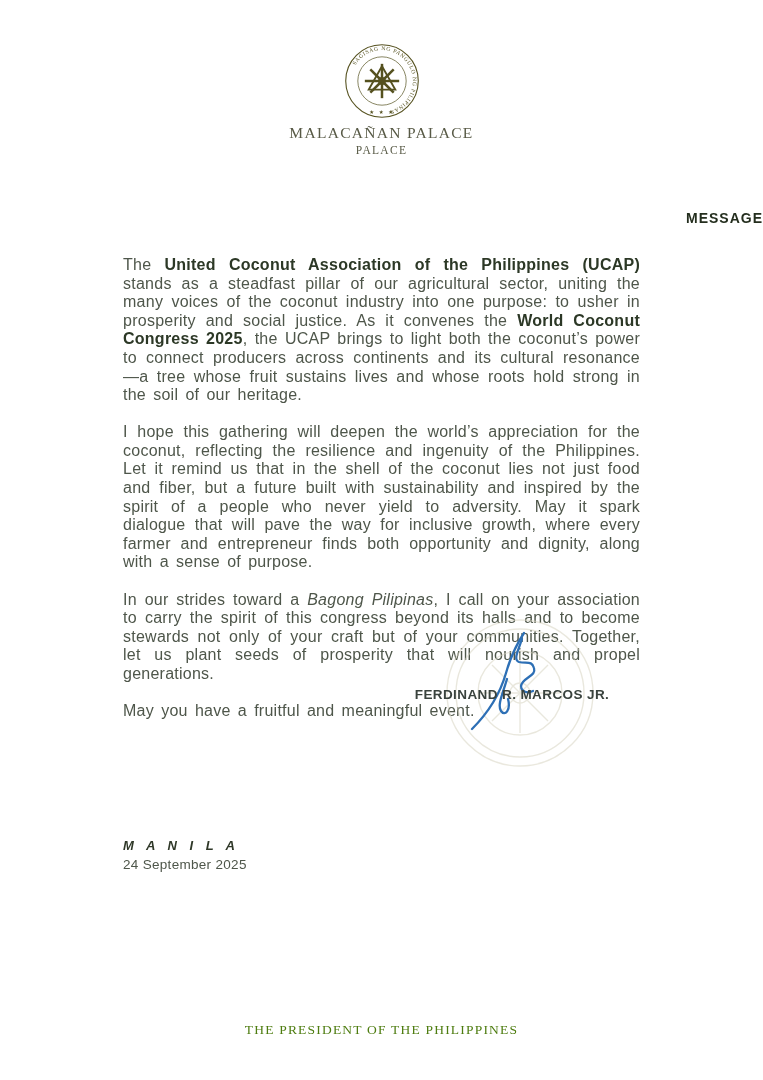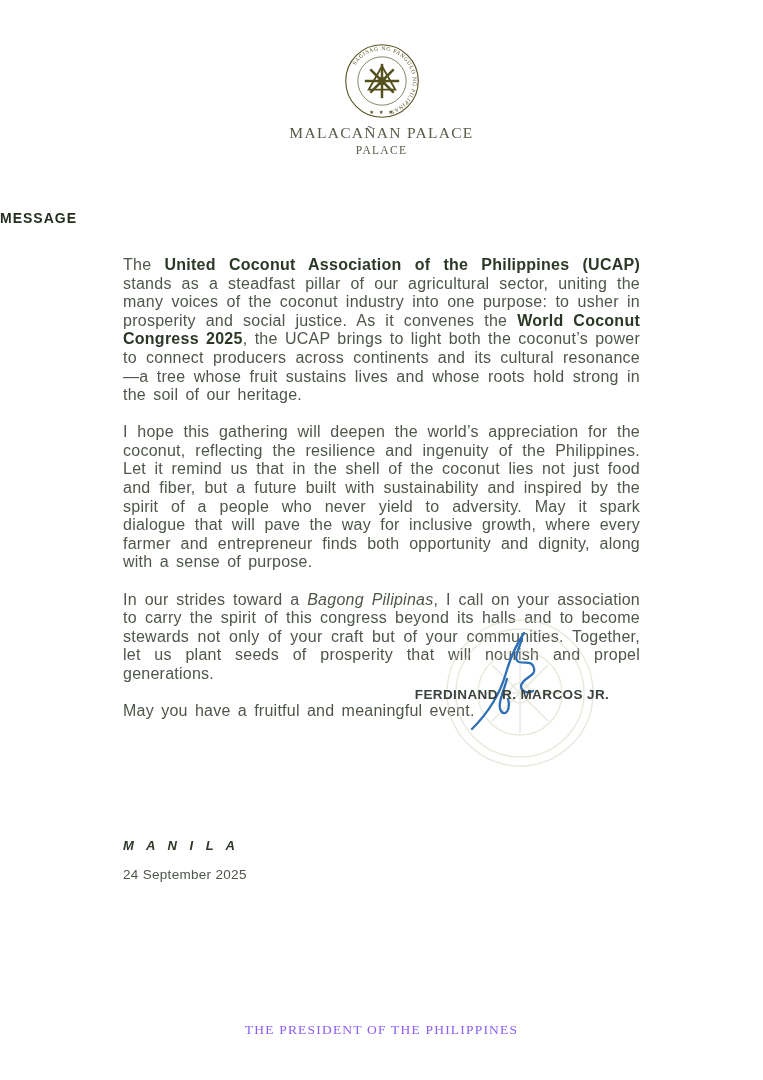--- a/index.html
+++ b/index.html
@@ -20,21 +20,21 @@
   }
   .city {
     margin-top:2px;
     font-family:"Liberation Serif", serif;
     font-size:11.5px; letter-spacing:1.3px;
     color:#585a46;
   }
   .title {
     margin:54px 0 0;
     font-size:14px; font-weight:bold; letter-spacing:1px;
-    text-align:left;
+    text-align:right;
     color:#242e1e;
   }
   .body { margin:30px 123px 0 123px; }
   .body p {
     margin:0 0 18.5px 0;
     font-size:16px; line-height:18.6px;
     letter-spacing:0.25px; word-spacing:2.5px;
     color:#4e564a;
     text-align:justify;
   }
@@ -47,28 +47,28 @@
   .signature-ink { position:absolute; left:70px; top:4px; width:110px; height:120px; }
   .sig-name {
     position:absolute; top:66px; left:0; width:100%;
     text-align:center;
     font-size:13.5px; font-weight:bold; letter-spacing:0.4px;
     color:#39423d;
   }
 
   .dateline { position:absolute; left:123px; top:838px; }
   .dateline .place { font-size:13px; font-weight:bold; letter-spacing:4.5px; color:#2f3828;font-style:italic; }
-  .dateline .date { margin-top:14px; font-size:13.5px; letter-spacing:0.3px; color:#4e564a; }
+  .dateline .date { margin-top:4px; font-size:13.5px; letter-spacing:0.3px; color:#4e564a; }
 
   .footer {
     position:absolute; top:1022px; left:0; width:100%;
     text-align:center;
     font-family:"Liberation Serif", serif;
     font-size:13.5px; letter-spacing:1.2px;
-    color:#8b5cf6;
+    color:#4d7c0f;
   }
   .seal-ring-text { font-family:"Liberation Serif", serif; font-size:7.2px; letter-spacing:0.9px; }
   .seal-stars { font-size:7px; letter-spacing:2px; }
 </style>
 </head>
 <body>
 
 <div class="page">
 
   <header class="letterhead">

